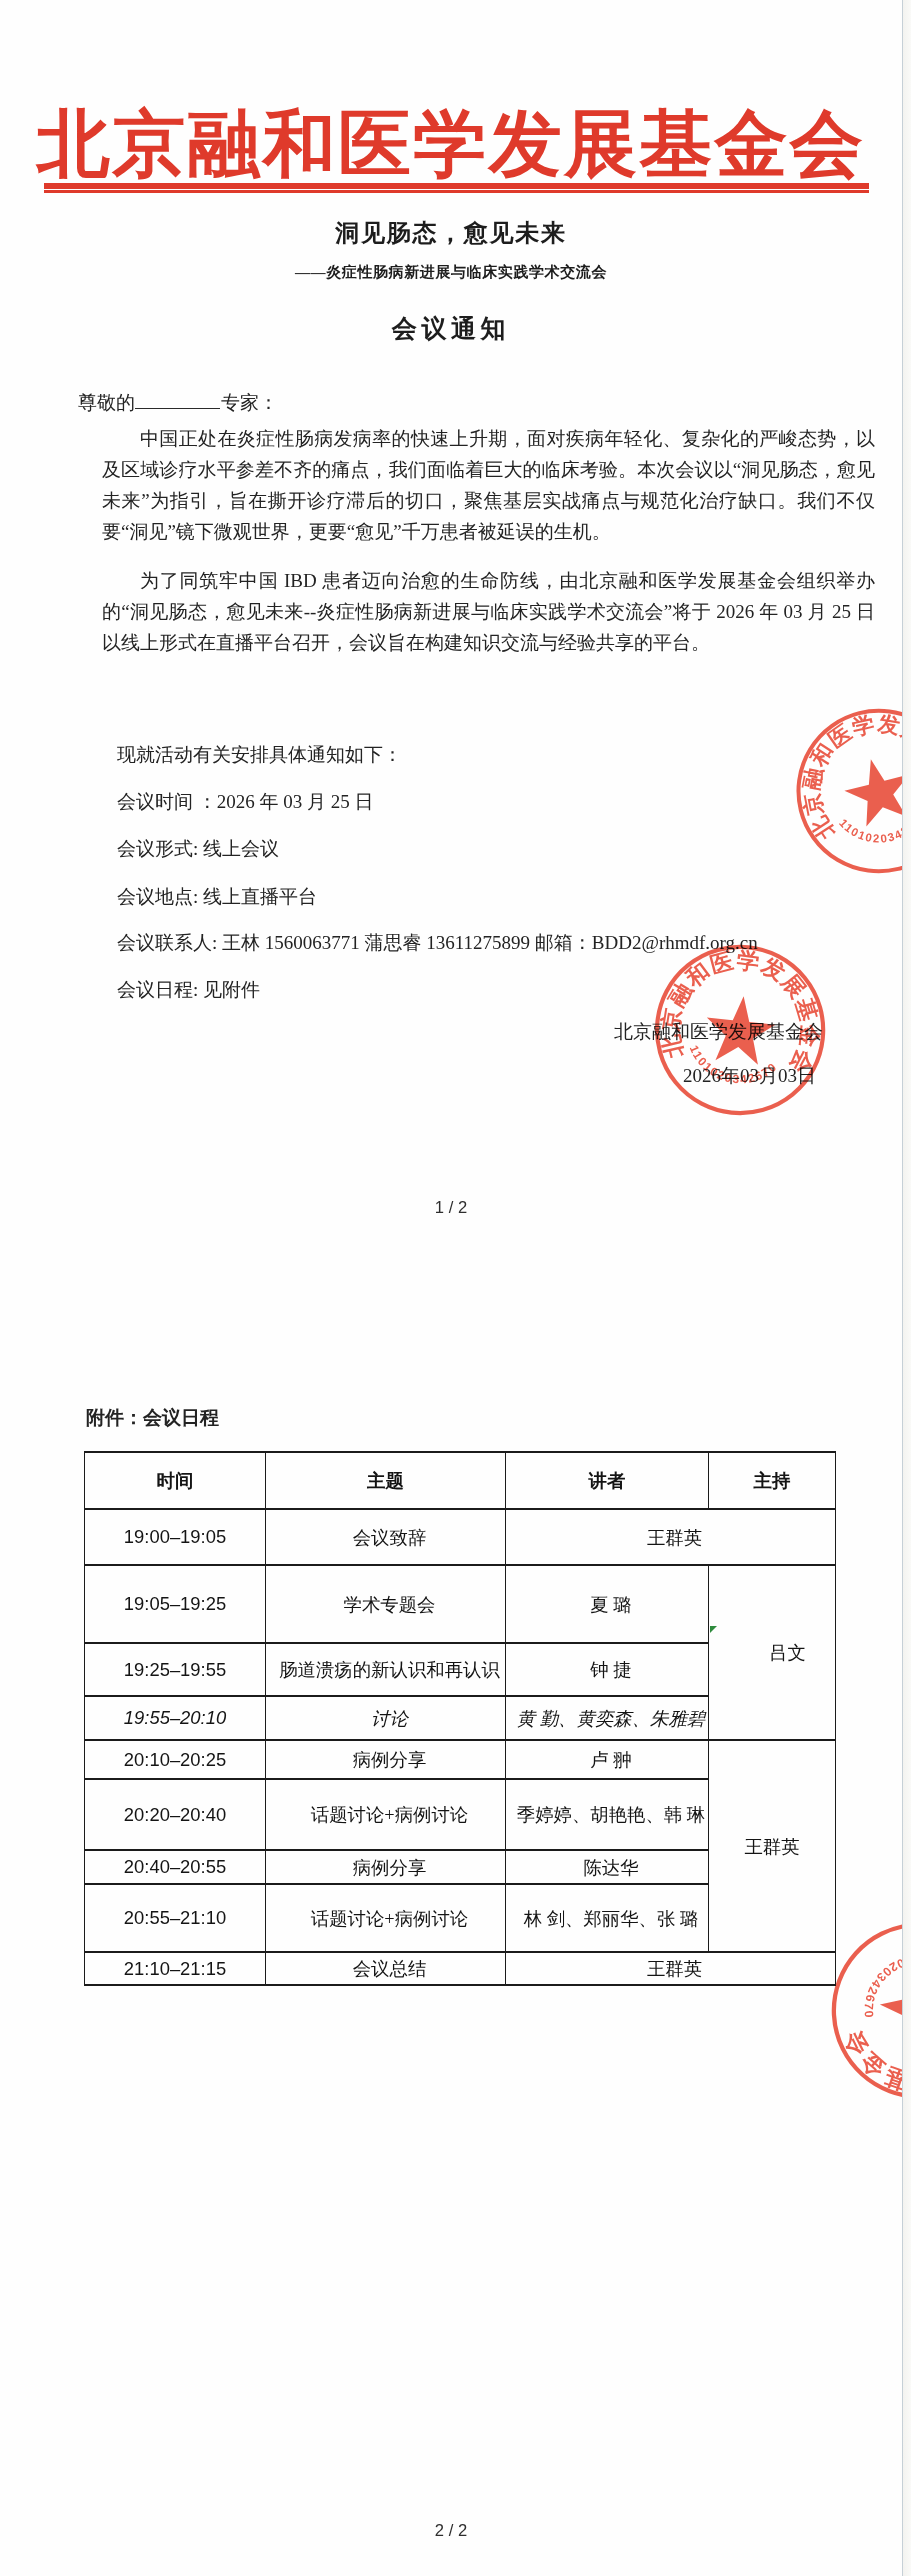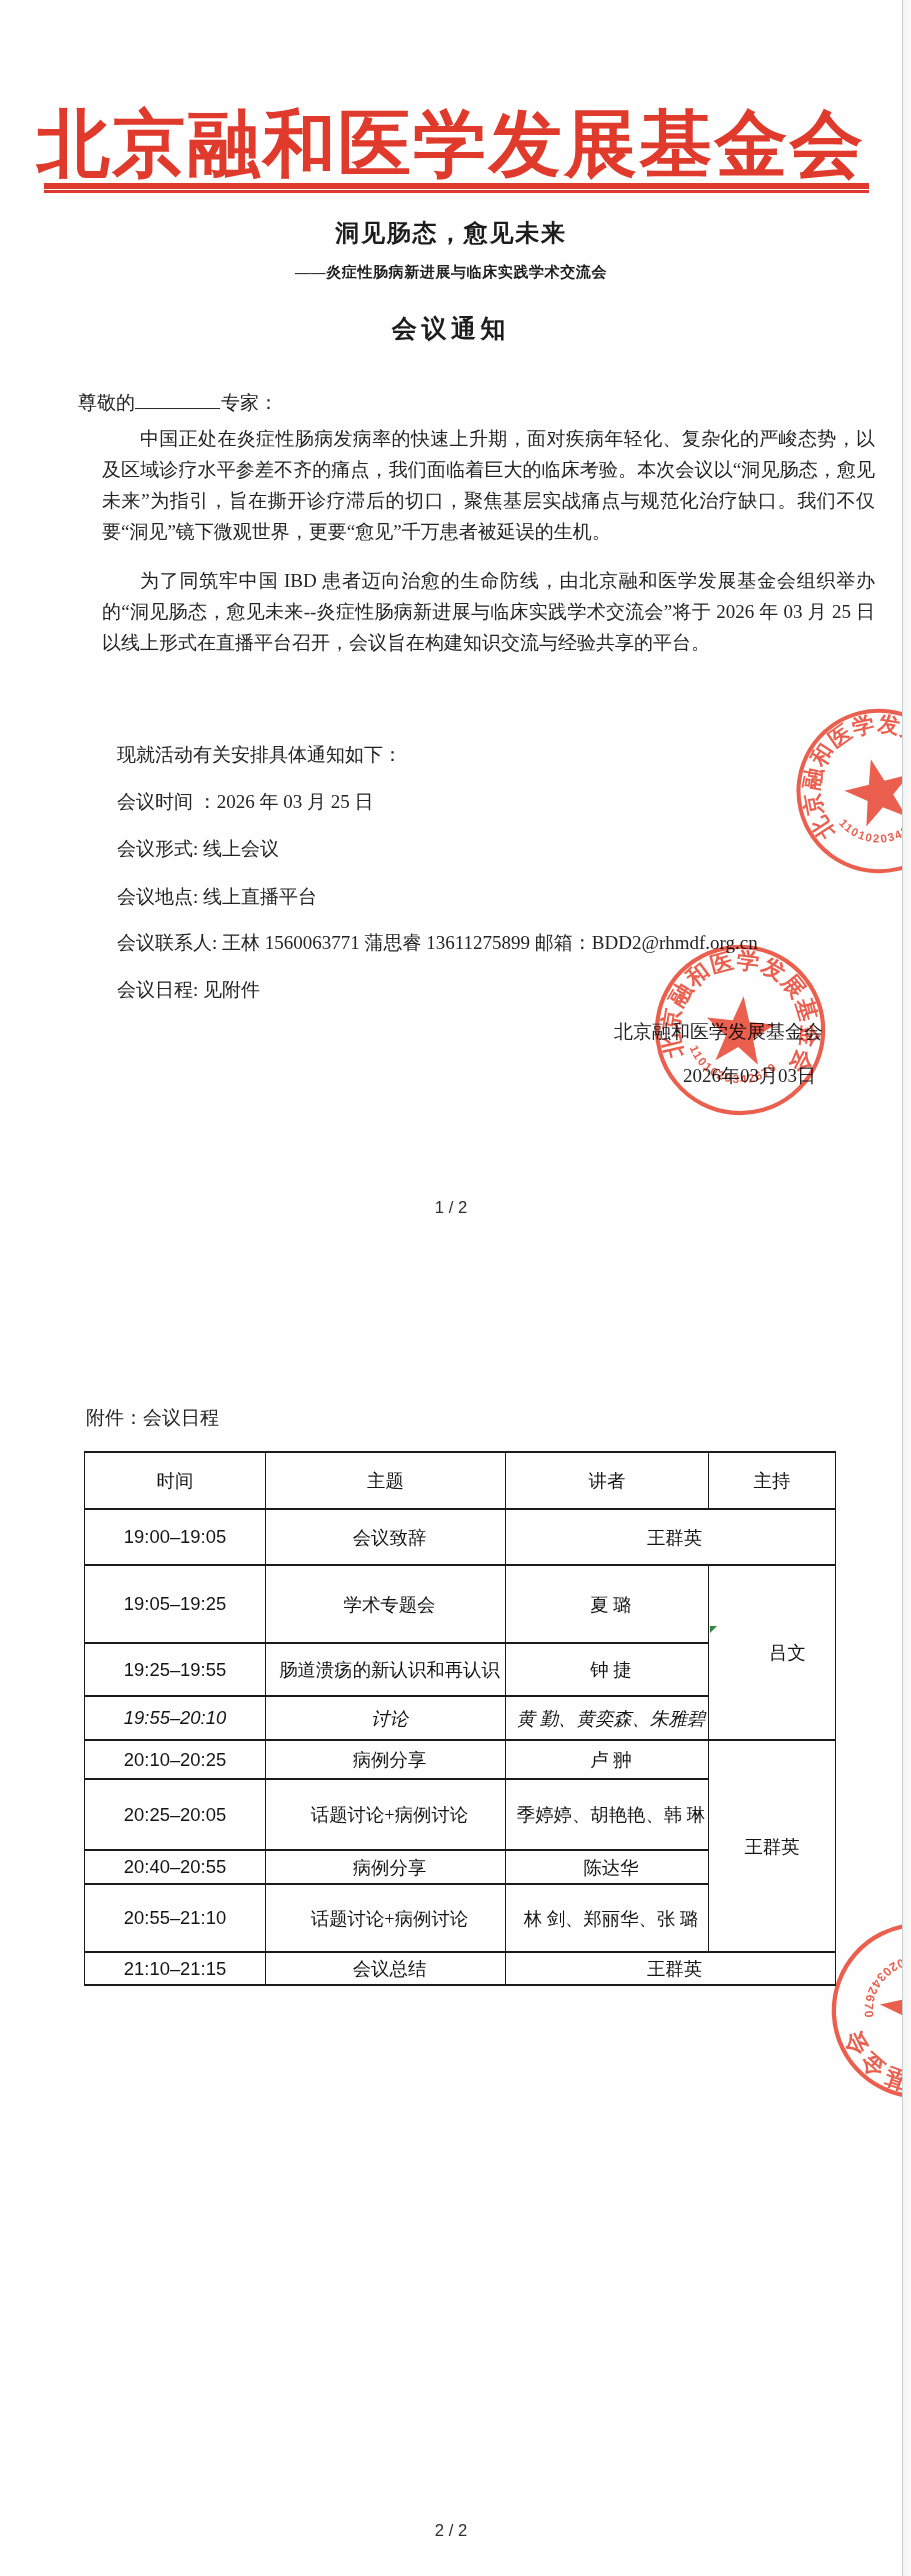--- a/index.html
+++ b/index.html
@@ -41,28 +41,28 @@
 
   .sig-org{position:absolute;right:79px;top:1019px;font-size:19px;color:var(--ink);}
   .sig-date{position:absolute;right:86px;top:1063px;font-size:19px;color:var(--ink);}
 
   .page-num{position:absolute;left:0;width:902px;text-align:center;font-size:16.6px;
     color:#2e2e2e;font-family:"Liberation Sans","DejaVu Sans",sans-serif;}
   .pn1{top:1198px;}
   .pn2{top:2485px;margin-top:36px;}
 
   
-  .attachment-heading{position:absolute;left:86px;top:1405px;font-size:19px;color:var(--ink);}
+  .attachment-heading{position:absolute;left:86px;top:1405px;font-size:19px;color:var(--ink);font-weight:bold;}
   .agenda-wrap{position:absolute;left:84px;top:1451px;width:752px;}
   table.agenda{border-collapse:collapse;table-layout:fixed;width:752px;border:1.7px solid #1b1b1b;}
   table.agenda th,table.agenda td{
     border-left:1.1px solid #1b1b1b;border-right:1.1px solid #1b1b1b;
     border-top:2.3px solid #1b1b1b;border-bottom:2.3px solid #1b1b1b;
     font-size:18.4px;color:#141414;vertical-align:middle;background:transparent;}
-  table.agenda th{font-weight:normal;text-align:center;}
+  table.agenda th{font-weight:bold;text-align:center;}
   td.time-cell{text-align:center;font-family:"Liberation Sans","DejaVu Sans",sans-serif;
     font-size:18px;color:#1e1e1e;}
   td.topic-cell,td.speaker-cell{text-align:center;padding-left:8px;}
   td.host-cell{text-align:center;}
   td.host-cell.left{text-align:center;padding-left:31px;}
   thead tr{height:57px;}
   tbody tr:nth-child(1){height:56px;}
   tbody tr:nth-child(2){height:78px;}
   tbody tr:nth-child(3){height:53px;}
   tbody tr:nth-child(4){height:44px;font-style:italic;}
@@ -188,21 +188,21 @@
               <td class="topic-cell">讨论</td>
               <td class="speaker-cell">黄 勤、黄奕森、朱雅碧</td>
             </tr>
             <tr>
               <td class="time-cell">20:10–20:25</td>
               <td class="topic-cell">病例分享</td>
               <td class="speaker-cell">卢 翀</td>
               <td class="host-cell" rowspan="4">王群英</td>
             </tr>
             <tr>
-              <td class="time-cell">20:25–20:05</td>
+              <td class="time-cell">20:20–20:40</td>
               <td class="topic-cell">话题讨论+病例讨论</td>
               <td class="speaker-cell">季婷婷、胡艳艳、韩 琳</td>
             </tr>
             <tr>
               <td class="time-cell">20:40–20:55</td>
               <td class="topic-cell">病例分享</td>
               <td class="speaker-cell">陈达华</td>
             </tr>
             <tr>
               <td class="time-cell">20:55–21:10</td>

